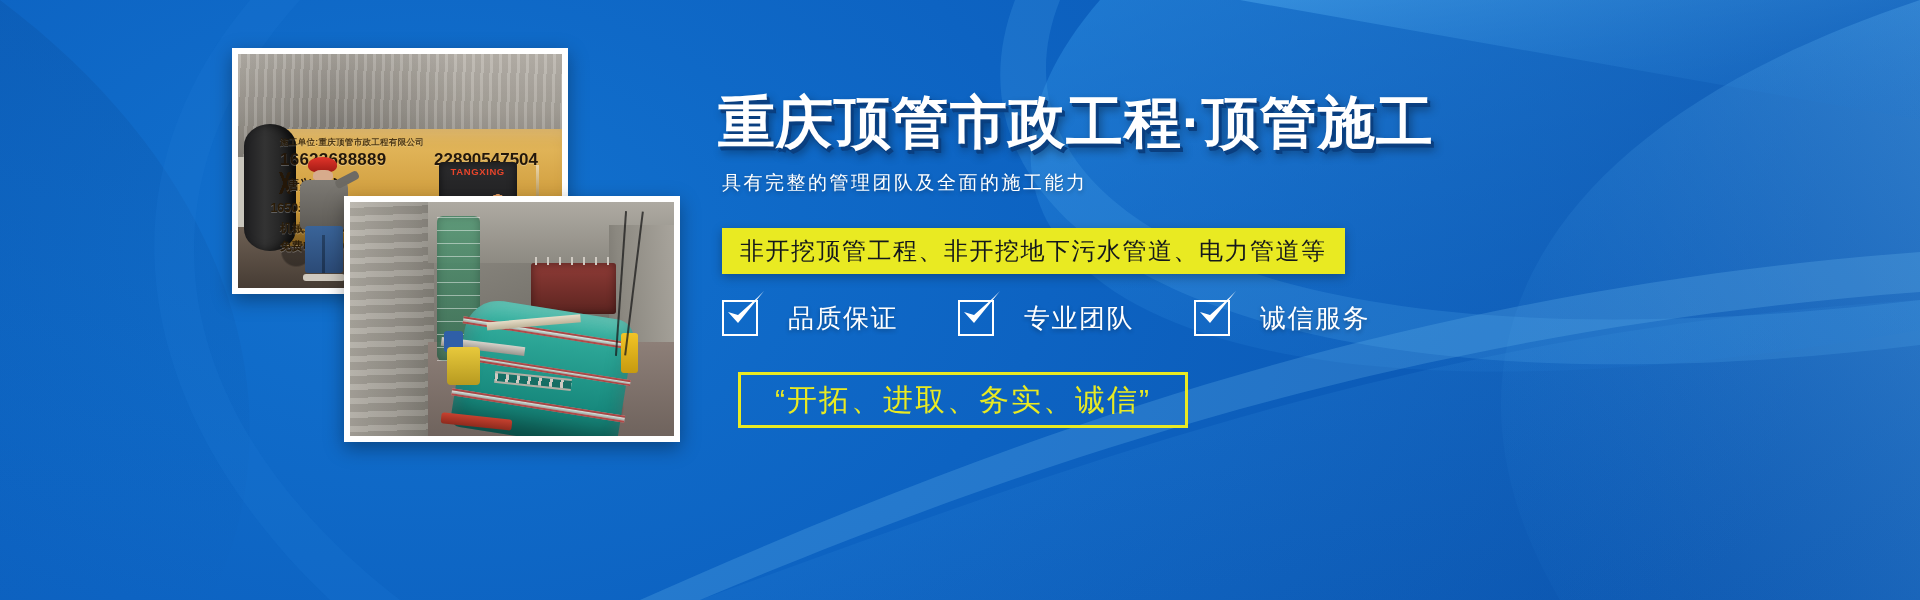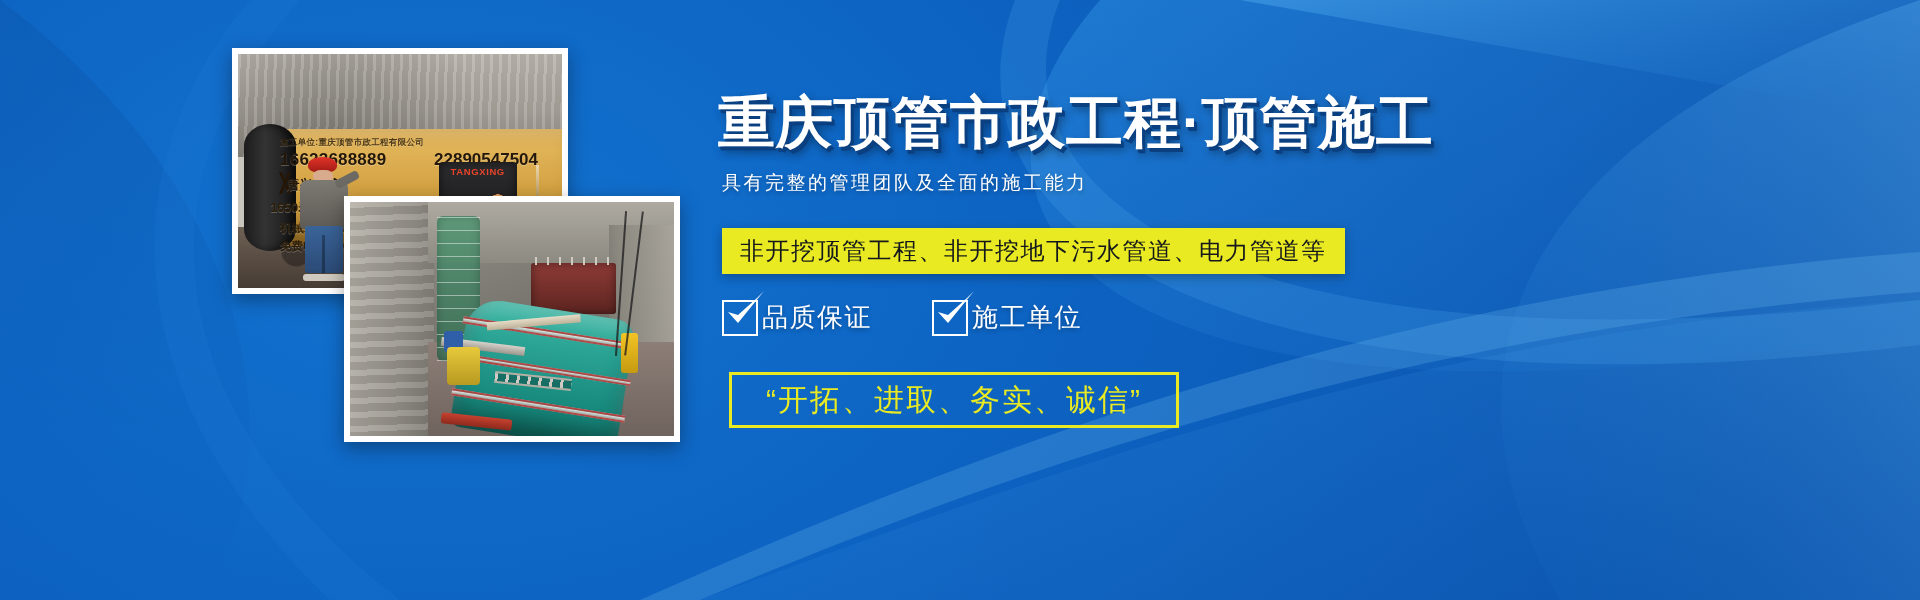--- a/index.html
+++ b/index.html
@@ -298,33 +298,33 @@
     box-shadow:0 3px 10px rgba(0,0,0,.28);
   }
   .yellow-band span{
     font-size:24px; color:#14181c; letter-spacing:1.5px; white-space:nowrap;
   }
 
   .features{
     position:absolute; left:4px; top:300px;
     display:flex; align-items:center; gap:60px;
   }
-  .feature{ display:flex; align-items:flex-start; gap:4px; }
+  .feature{ display:flex; align-items:center; gap:30px; }
   .chk{
     position:relative; width:36px; height:36px;
     border:2px solid #ffffff;
   }
   .chk svg{ position:absolute; left:-1px; top:-13px; width:44px; height:44px; overflow:visible; }
   .feature-label{
     font-size:26px; color:#ffffff; letter-spacing:1.5px; white-space:nowrap;
     text-shadow:0 2px 4px rgba(0,0,0,.3);
   }
 
   .quote-box{
-    position:absolute; left:11px; top:372px;
+    position:absolute; left:20px; top:372px;
     height:56px;
     border:3px solid #e9ea22;
     display:flex; align-items:center; justify-content:center;
     padding:8px 34px;
   }
   .quote-box span{
     font-size:30px; color:#e9ea22; letter-spacing:2px; white-space:nowrap;
   }
 </style>
 </head>
@@ -450,23 +450,31 @@
         </span>
         <span class="feature-label">品质保证</span>
       </div>
 
       <div class="feature">
         <span class="chk">
           <svg viewBox="0 0 44 44">
             <path d="M5 23 L15 34 L41 2 L34 9 L15 26 Z" fill="#ffffff"></path>
           </svg>
         </span>
-        <span class="feature-label">施工单位</span>
+        <span class="feature-label">专业团队</span>
       </div>
 
+      <div class="feature">
+        <span class="chk">
+          <svg viewBox="0 0 44 44">
+            <path d="M5 23 L15 34 L41 2 L34 9 L15 26 Z" fill="#ffffff"></path>
+          </svg>
+        </span>
+        <span class="feature-label">诚信服务</span>
+      </div>
 
     </div>
 
     <div class="quote-box">
       <span>“开拓、进取、务实、诚信”</span>
     </div>
 
   </div>
 </div>
 

